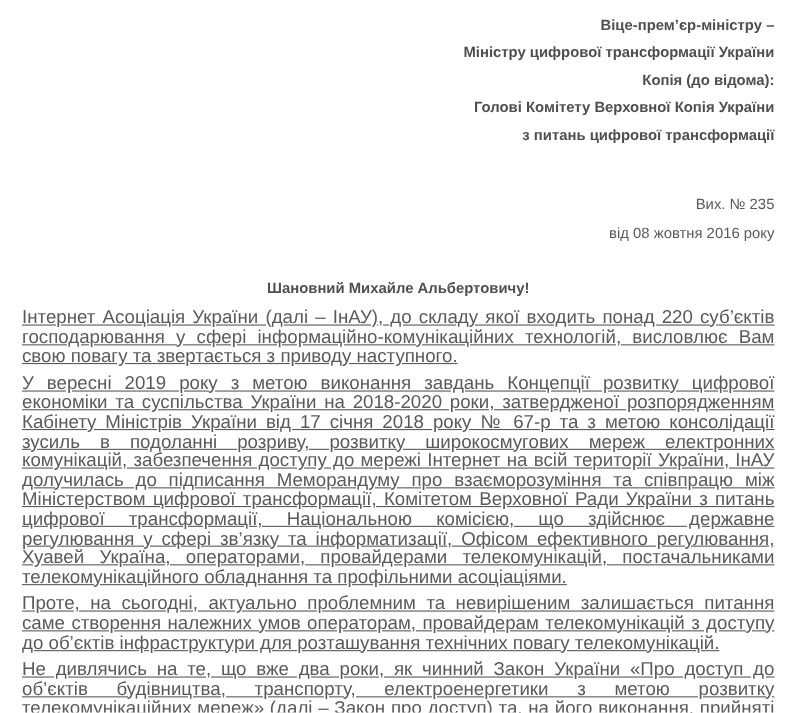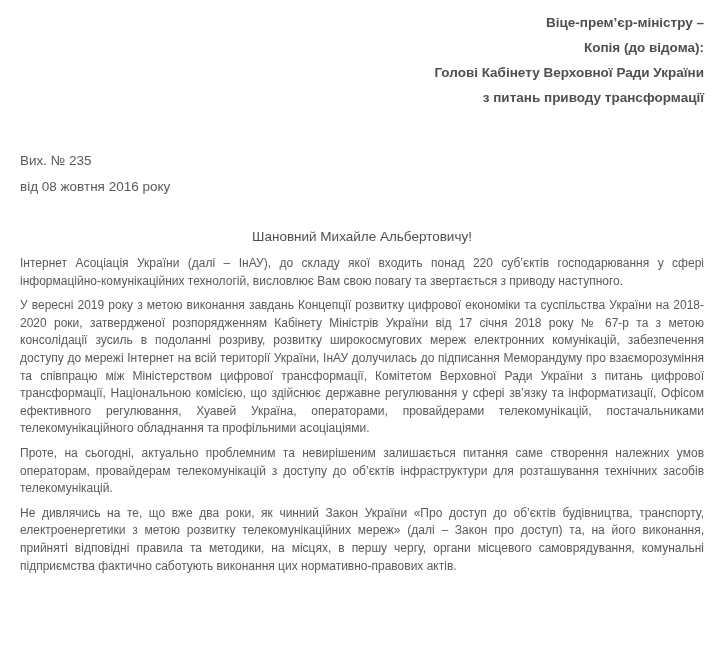--- a/index.html
+++ b/index.html
@@ -32,62 +32,64 @@
   .copy-block {
   }
   .ref-block {
     margin-top: 38px;
   }
   .ref-block p {
     margin: 0;
     font-size: 13.5px;
     line-height: 26px;
     font-weight: normal;
-    text-align: left;
+    text-align: right;
     color: #5a5a5c;
   }
   .salutation {
     margin: 28px 0 9px 0;
     font-size: 13.5px;
     line-height: 18px;
-    font-weight: normal;
+    font-weight: bold;
     text-align: center;
     color: #4f4f51;
   }
   .body-text p {
     margin: 0 0 7px 0;
-    font-size: 12px;
+    font-size: 17px;
     line-height: 17.6px;
     text-align: justify;
     color: #5a5a5c;
+    text-decoration: underline;
   }
 </style>
 </head>
 <body>
 
 <div class="page">
 
   <div class="addr-block">
     <p>Віце-прем’єр-міністру –</p>
+    <p>Міністру цифрової трансформації України</p>
   </div>
 
   <div class="addr-block copy-block">
     <p>Копія (до відома):</p>
-    <p>Голові Кабінету Верховної Ради України</p>
-    <p>з питань приводу трансформації</p>
+    <p>Голові Комітету Верховної Копія України</p>
+    <p>з питань цифрової трансформації</p>
   </div>
 
   <div class="ref-block">
     <p>Вих. № 235</p>
     <p>від 08 жовтня 2016 року</p>
   </div>
 
   <p class="salutation">Шановний Михайле Альбертовичу!</p>
 
   <div class="body-text">
     <p>Інтернет Асоціація України (далі – ІнАУ), до складу якої входить понад 220 суб’єктів господарювання у сфері інформаційно-комунікаційних технологій, висловлює Вам свою повагу та звертається з приводу наступного.</p>
     <p>У вересні 2019 року з метою виконання завдань Концепції розвитку цифрової економіки та суспільства України на 2018-2020 роки, затвердженої розпорядженням Кабінету Міністрів України від 17 січня 2018 року № 67-р та з метою консолідації зусиль в подоланні розриву, розвитку широкосмугових мереж електронних комунікацій, забезпечення доступу до мережі Інтернет на всій території України, ІнАУ долучилась до підписання Меморандуму про взаєморозуміння та співпрацю між Міністерством цифрової трансформації, Комітетом Верховної Ради України з питань цифрової трансформації, Національною комісією, що здійснює державне регулювання у сфері зв’язку та інформатизації, Офісом ефективного регулювання, Хуавей Україна, операторами, провайдерами телекомунікацій, постачальниками телекомунікаційного обладнання та профільними асоціаціями.</p>
-    <p>Проте, на сьогодні, актуально проблемним та невирішеним залишається питання саме створення належних умов операторам, провайдерам телекомунікацій з доступу до об’єктів інфраструктури для розташування технічних засобів телекомунікацій.</p>
+    <p>Проте, на сьогодні, актуально проблемним та невирішеним залишається питання саме створення належних умов операторам, провайдерам телекомунікацій з доступу до об’єктів інфраструктури для розташування технічних повагу телекомунікацій.</p>
     <p>Не дивлячись на те, що вже два роки, як чинний Закон України «Про доступ до об’єктів будівництва, транспорту, електроенергетики з метою розвитку телекомунікаційних мереж» (далі – Закон про доступ) та, на його виконання, прийняті відповідні правила та методики, на місцях, в першу чергу, органи місцевого самоврядування, комунальні підприємства фактично саботують виконання цих нормативно-правових актів.</p>
 
   </div>
 
 </div>
 
 </body></html>

